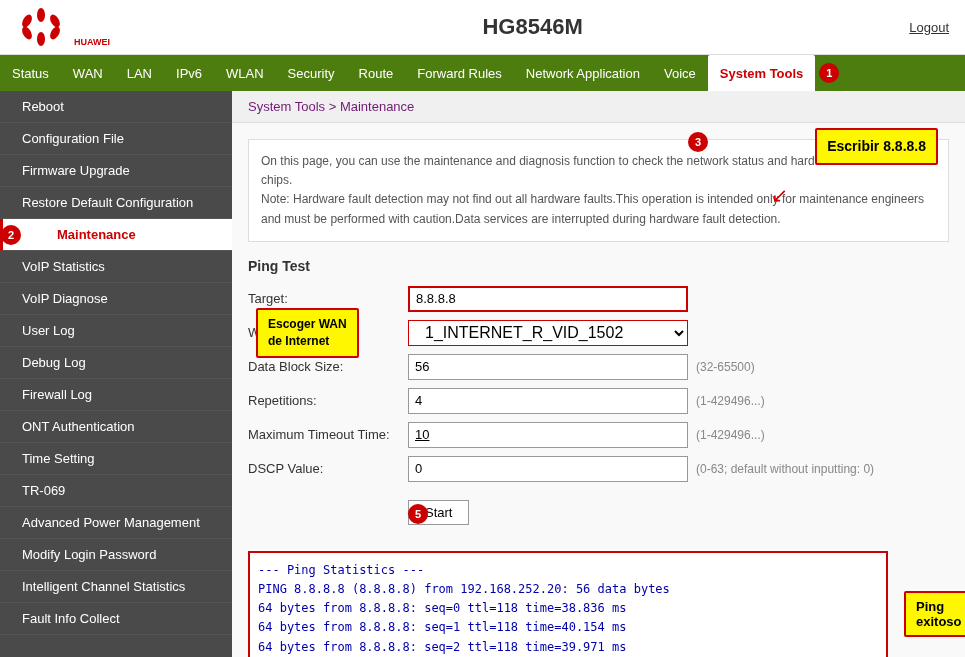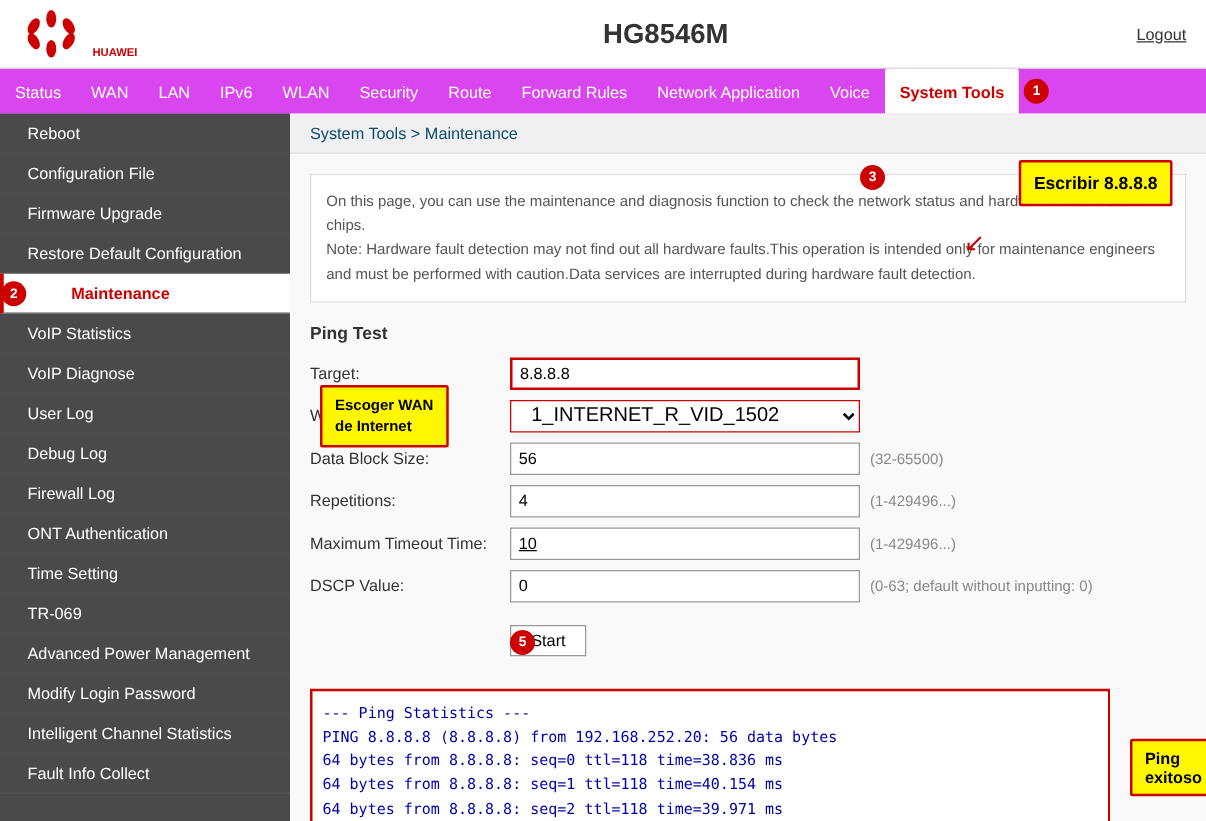--- a/index.html
+++ b/index.html
@@ -6,35 +6,35 @@
     body { font-family: Arial, sans-serif; font-size: 13px; background: #f0f0f0; width: 965px; }
 
     
     .header { background: #fff; display: flex; align-items: center; padding: 8px 16px; border-bottom: 1px solid #ddd; height: 55px; }
     .logo-area { display: flex; align-items: flex-end; gap: 8px; min-width: 140px; }
     .logo-svg { width: 50px; height: 40px; }
     .model-title { font-size: 22px; font-weight: bold; color: #333; flex: 1; text-align: center; }
     .logout-btn { color: #333; font-size: 13px; cursor: pointer; text-decoration: underline; }
 
     
-    .nav { background: #d946ef; display: flex; align-items: center; height: 36px; }
+    .nav { background: #4d7c0f; display: flex; align-items: center; height: 36px; }
     .nav-item { color: #fff; padding: 0 12px; font-size: 13px; cursor: pointer; white-space: nowrap; height: 36px; display: flex; align-items: center; }
     .nav-item.active { background: #fff; color: #c00; font-weight: bold; border-radius: 2px 2px 0 0; }
 
     
     .layout { display: flex; min-height: 600px; }
 
     
     .sidebar { width: 232px; background: #4a4a4a; min-height: 600px; flex-shrink: 0; }
     .sidebar-item { display: block; padding: 8px 22px; color: #fff; font-size: 13px; border-bottom: 1px solid #555; cursor: pointer; background: #4a4a4a; }
     .sidebar-item.active { background: #fff; color: #c00; border-left: 3px solid #c00; font-weight: bold; }
 
     
     .main { flex: 1; background: #f9f9f9; padding: 0; }
-    .breadcrumb { padding: 8px 16px; font-size: 13px; color: #0c4a6e; background: #f0f0f0; border-bottom: 1px solid #ddd; }
+    .breadcrumb { padding: 8px 16px; font-size: 13px; color: #701a75; background: #f0f0f0; border-bottom: 1px solid #ddd; }
     .content { padding: 16px; }
 
     
     .info-box { background: #fff; border: 1px solid #ddd; padding: 12px; margin-bottom: 16px; font-size: 12px; color: #555; line-height: 1.5; position: relative; }
 
     
     .section-title { font-size: 14px; font-weight: bold; color: #333; margin-bottom: 12px; }
     .form-row { display: flex; align-items: center; margin-bottom: 8px; }
     .form-label { width: 160px; font-size: 13px; color: #333; flex-shrink: 0; }
     .form-input { height: 26px; border: 1px solid #c00; padding: 2px 6px; font-size: 13px; outline: none; width: 280px; }

